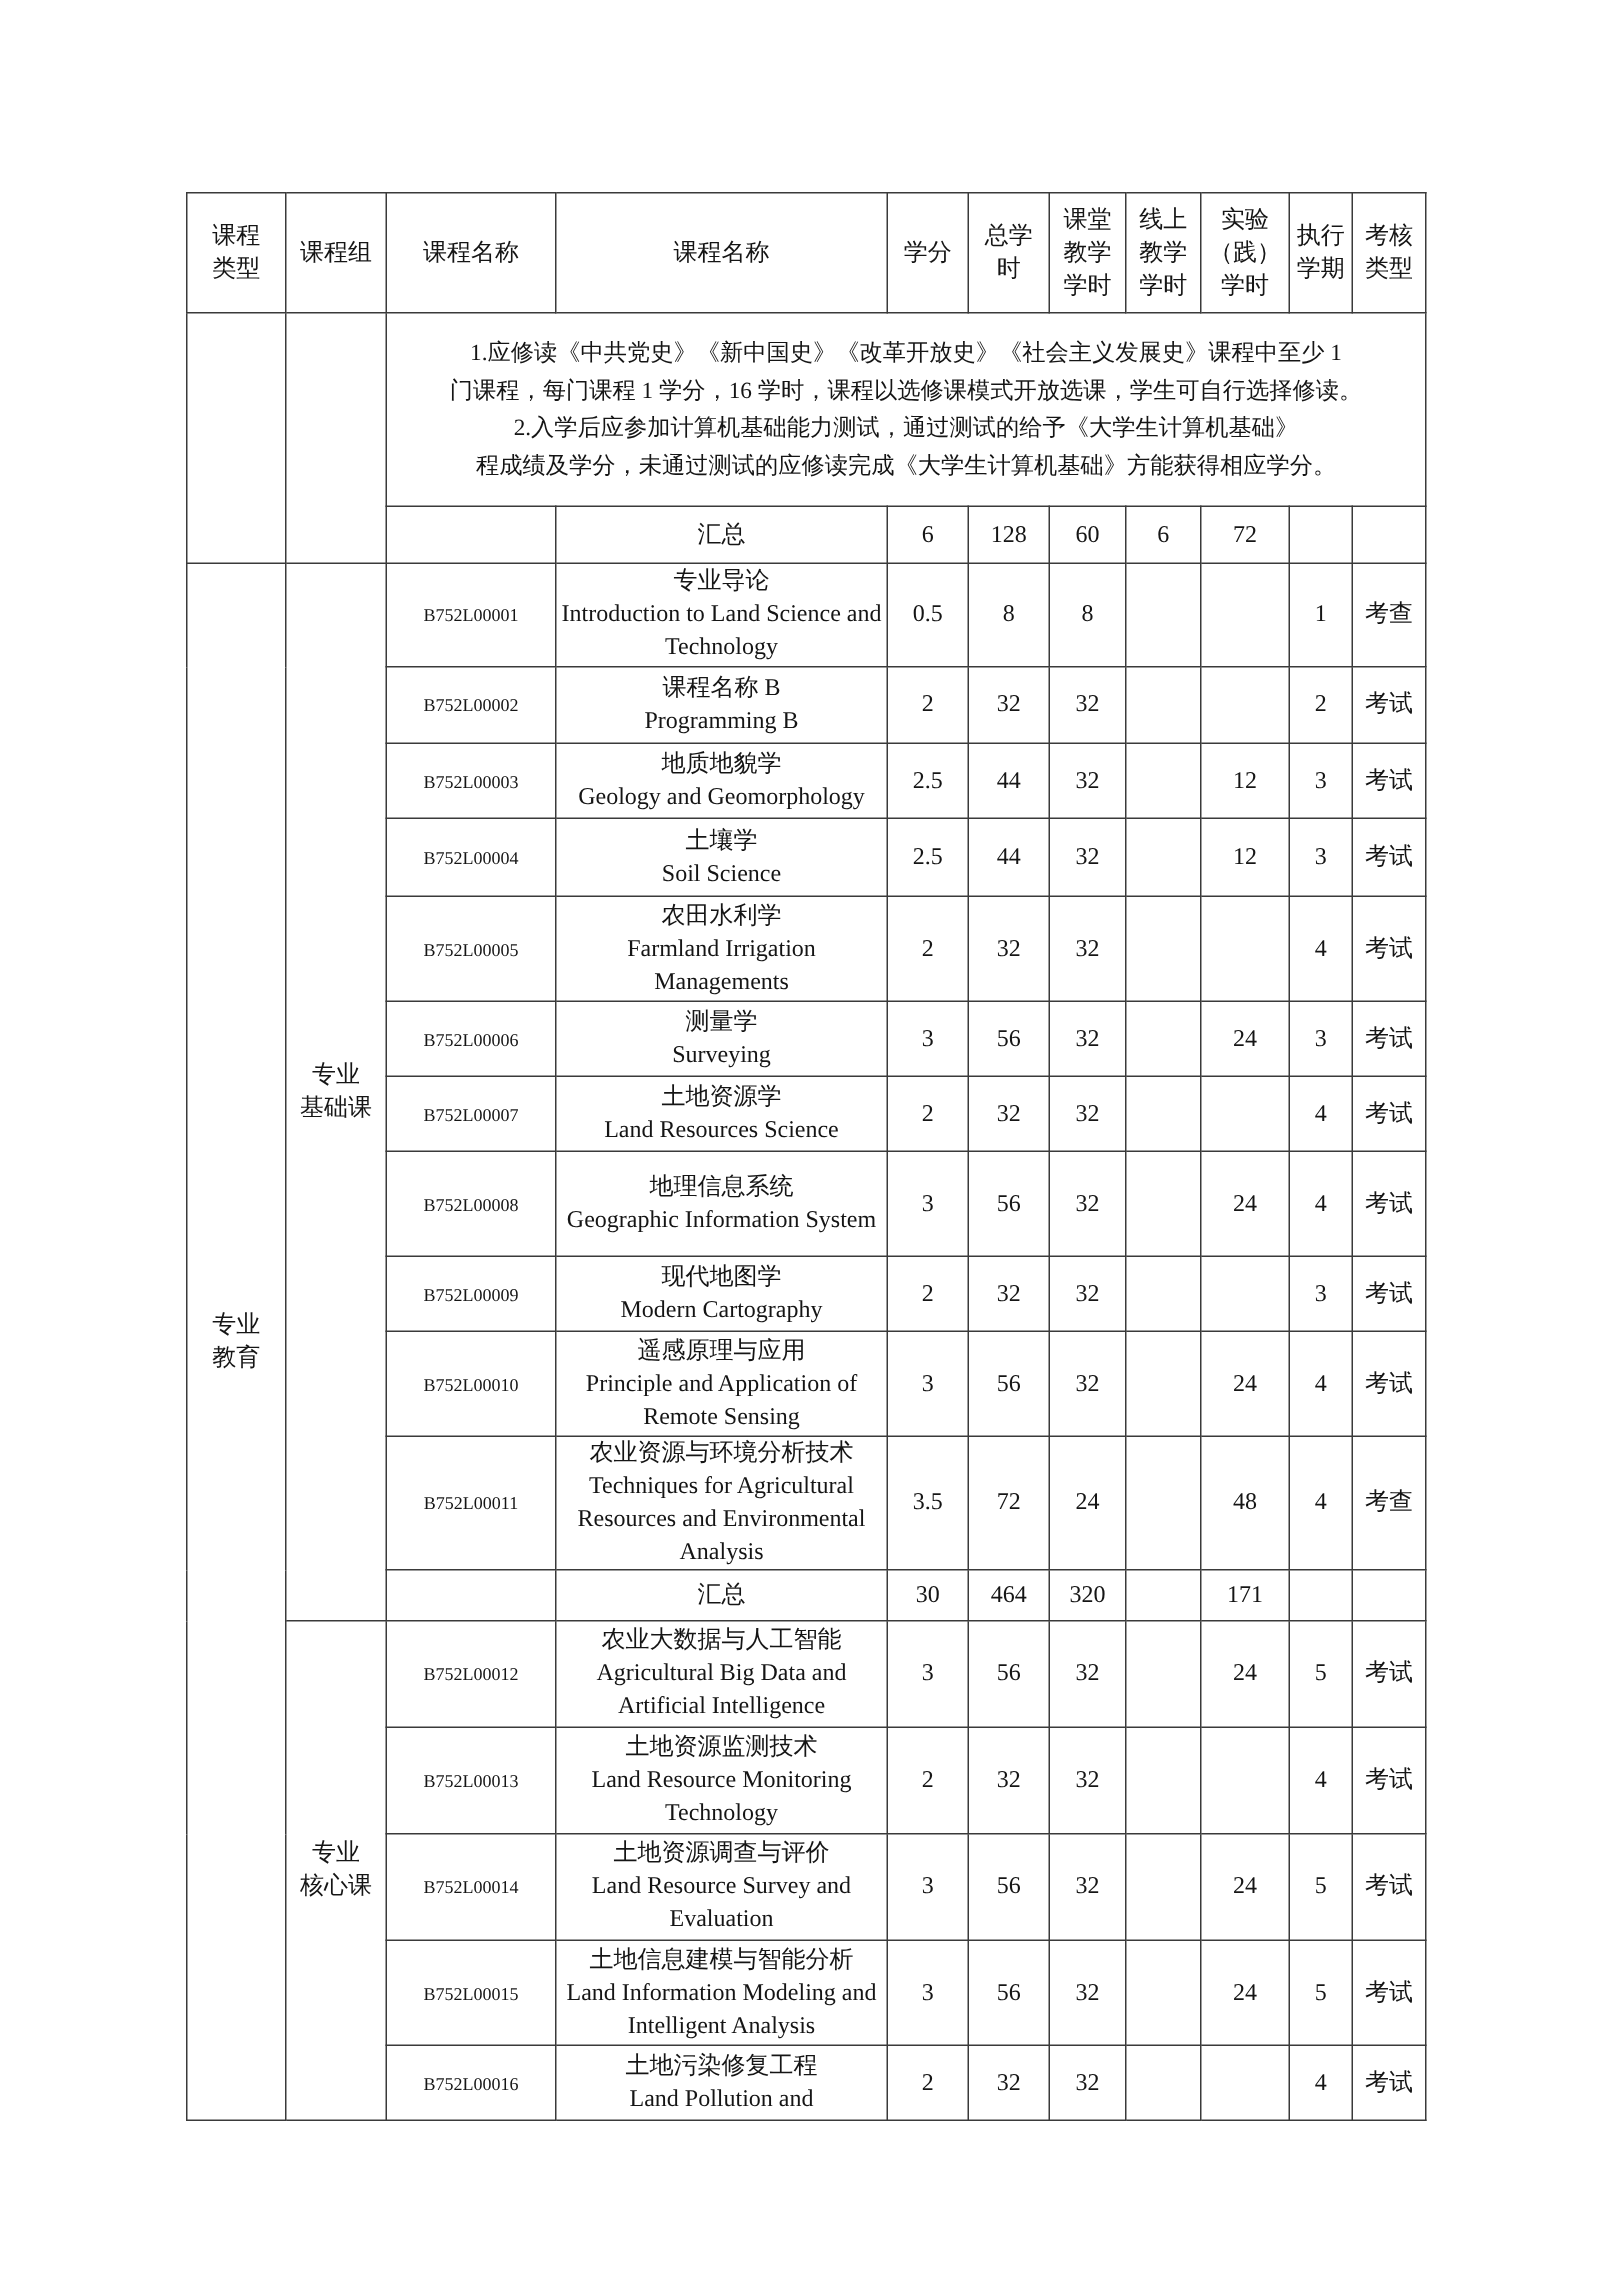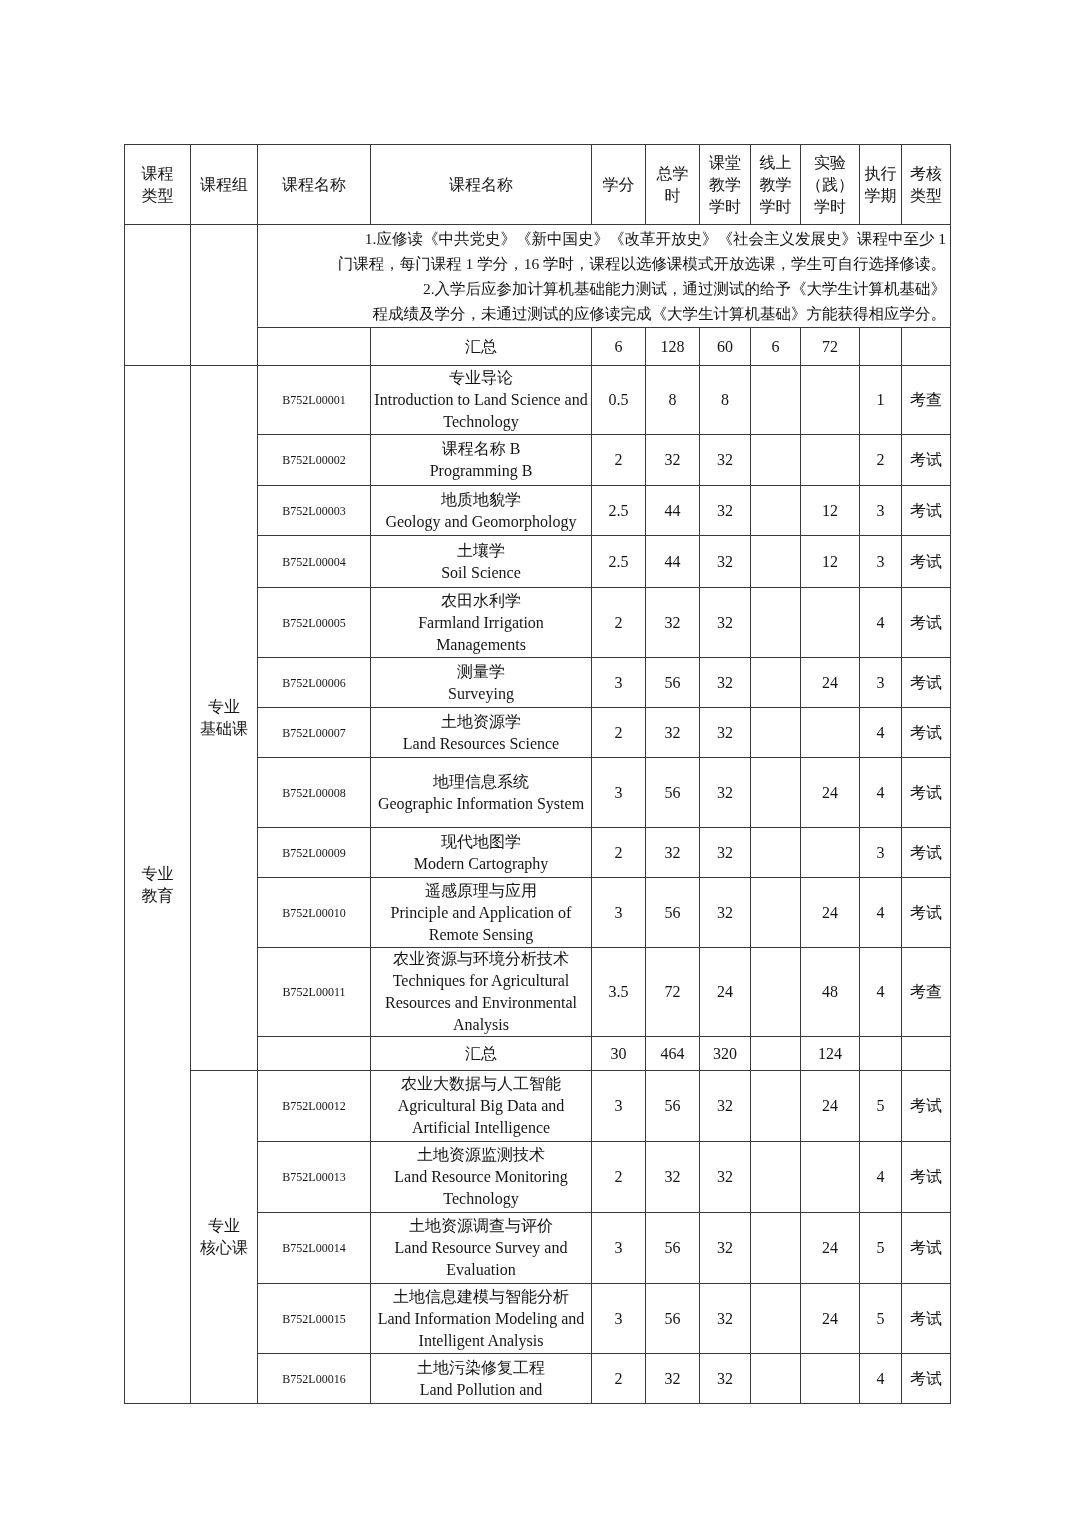--- a/index.html
+++ b/index.html
@@ -1,28 +1,28 @@
 <!DOCTYPE html>
 <html><head>
 <meta charset="utf-8">
 <style>
   html,body{margin:0;padding:0}
   body{
     width:1074px;height:1520px;background:#ffffff;position:relative;
     font-family:"Liberation Serif","DejaVu Serif",serif;color:#151515;
   }
-  .table-wrap{position:absolute;left:124px;top:144px}
+  .table-wrap{position:absolute;left:124px;top:128px}
   table{border-collapse:collapse;table-layout:fixed;width:826px}
   td,th{
     border:1px solid #3a3a3a;padding:0 2px;text-align:center;vertical-align:middle;
     font-weight:normal;font-size:16px;line-height:22px;overflow:hidden;
   }
   th{font-size:16px}
   .pre{white-space:pre-line}
-  .note-cell{text-align:right;vertical-align:middle;padding:1px 4px}
+  .note-cell{text-align:center;vertical-align:middle;padding:14px 4px}
   .note-line{font-size:15.5px;line-height:25px;white-space:nowrap}
   .bold{font-weight:normal}
   .name-cell div{line-height:22px}
   .code-cell{font-size:12px}
 </style>
 </head>
 <body>
 
 <div class="table-wrap">
 <table>
@@ -257,21 +257,21 @@
     <td>考查</td>
   </tr>
 
   <tr style="height:34px">
     <td></td>
     <td class="bold">汇总</td>
     <td class="bold">30</td>
     <td class="bold">464</td>
     <td class="bold">320</td>
     <td class="bold"></td>
-    <td class="bold">124</td>
+    <td class="bold">171</td>
     <td></td>
     <td></td>
   </tr>
 
   <tr style="height:71px">
     <td rowspan="5" class="pre">专业
 核心课</td>
     <td class="code-cell">B752L00012</td>
     <td class="name-cell">
       <div>农业大数据与人工智能</div>

